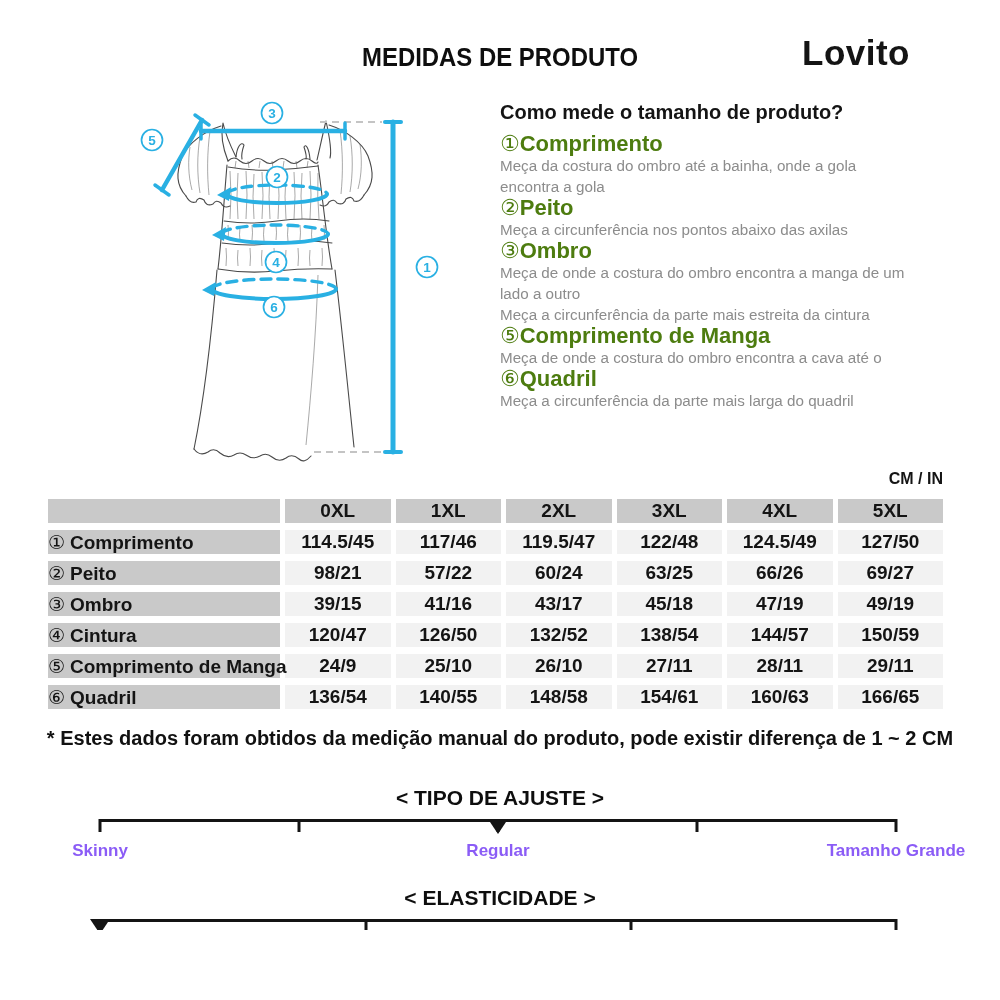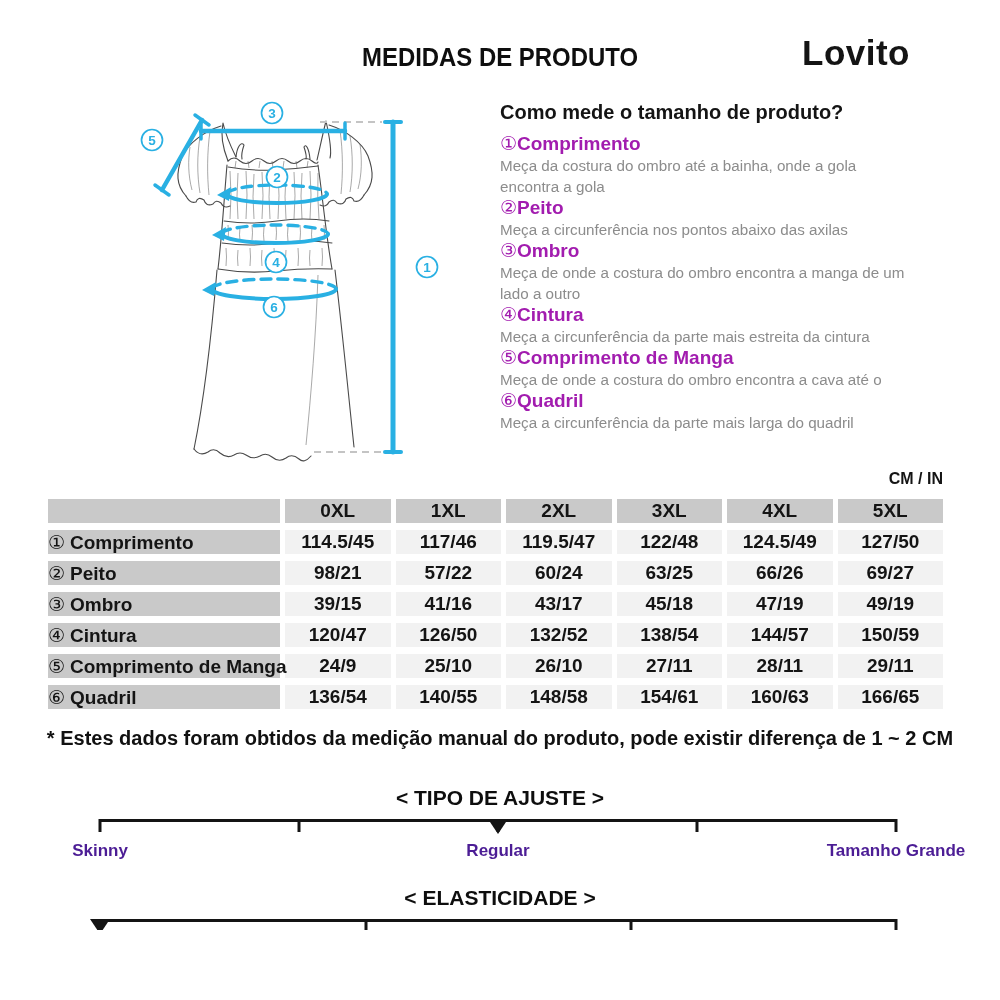--- a/index.html
+++ b/index.html
@@ -17,21 +17,21 @@
   .sketch-thin{stroke:#5a5a5a;stroke-width:.7;fill:none;opacity:.75;}
   .cy{stroke:#29b0e3;fill:none;stroke-linecap:round;}
   .cyfill{fill:#29b0e3;stroke:none;}
   .gdash{stroke:#c4c4c4;stroke-width:2;stroke-dasharray:7 5;fill:none;}
   .callout circle{fill:#fff;stroke:#29b0e3;stroke-width:1.7;}
   .callout text{fill:#29b0e3;font-size:13.5px;font-weight:600;text-anchor:middle;
                 font-family:"Liberation Sans","DejaVu Sans",sans-serif;}
   
   .guide{position:absolute;left:500px;top:101px;width:480px;}
   .guide-heading{font-size:20px;font-weight:700;color:#141414;margin:0 0 9px 0;}
-  .gi-name{font-size:19px;font-weight:700;line-height:22px;color:#a21caf;white-space:nowrap;}
+  .gi-name{font-size:22px;font-weight:700;line-height:22px;color:#4d7c0f;white-space:nowrap;}
   .gi-num{font-weight:400;}
   .gi-desc div{font-size:15.2px;line-height:21px;color:#8c8c8c;white-space:nowrap;}
   
   .unit{position:absolute;left:0;top:470px;width:943px;text-align:right;
         font-size:16px;font-weight:700;}
   table.size{position:absolute;left:43px;top:492px;width:905px;table-layout:fixed;
              border-collapse:separate;border-spacing:5px 7px;}
   table.size th,table.size td{height:24px;padding:0;font-size:19px;vertical-align:middle;}
   th.corner{width:232px;background:#c9c9c9;}
   thead th{background:#c9c9c9;font-weight:700;color:#141414;text-align:center;}
@@ -49,21 +49,21 @@
                color:#0e0e0e;white-space:nowrap;}
   .track{position:absolute;left:100px;top:33px;width:796px;height:16px;}
   .track-line{position:absolute;left:0;right:0;top:0;height:3px;background:#141414;}
   .tick{position:absolute;top:0;width:3px;height:13px;background:#141414;
         transform:translateX(-50%);}
   .marker{position:absolute;top:0;width:0;height:0;border-left:10px solid transparent;
           border-right:10px solid transparent;border-top:15px solid #141414;
           transform:translateX(-50%);}
   .scale-labels{position:absolute;left:100px;top:55px;width:796px;height:22px;}
   .scale-label{position:absolute;top:0;transform:translateX(-50%);font-size:17px;
-               font-weight:700;white-space:nowrap;color:#4c1d95;}
+               font-weight:700;white-space:nowrap;color:#8b5cf6;}
 </style>
 </head>
 <body>
 
 <div class="page">
 
   <div class="title-wrap">
     <span class="title">MEDIDAS DE PRODUTO</span>
   </div>
   <div class="brand">Lovito</div>
@@ -190,21 +190,20 @@
           </div>
         </div>
         <div class="gi">
           <div class="gi-name"><span class="gi-num">③</span><span>Ombro</span></div>
           <div class="gi-desc">
             <div>Meça de onde a costura do ombro encontra a manga de um</div>
             <div>lado a outro</div>
           </div>
         </div>
         <div class="gi">
-          <div class="gi-name"><span class="gi-num">④</span><span>Cintura</span></div>
           <div class="gi-desc">
             <div>Meça a circunferência da parte mais estreita da cintura</div>
           </div>
         </div>
         <div class="gi">
           <div class="gi-name"><span class="gi-num">⑤</span><span>Comprimento de Manga</span></div>
           <div class="gi-desc">
             <div>Meça de onde a costura do ombro encontra a cava até o</div>
           </div>
         </div>

